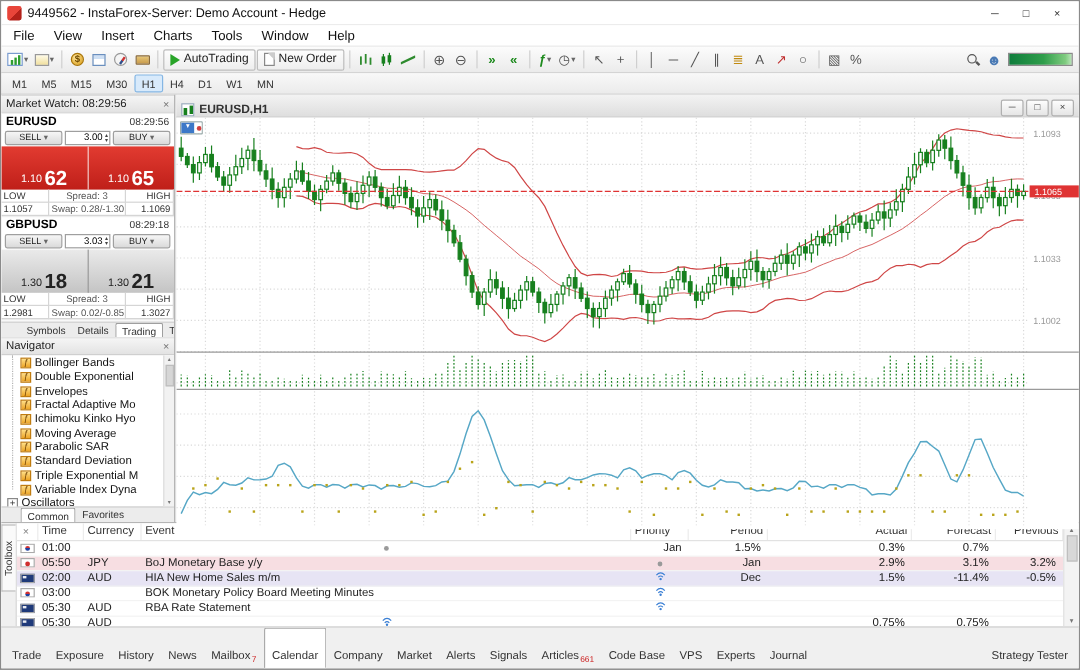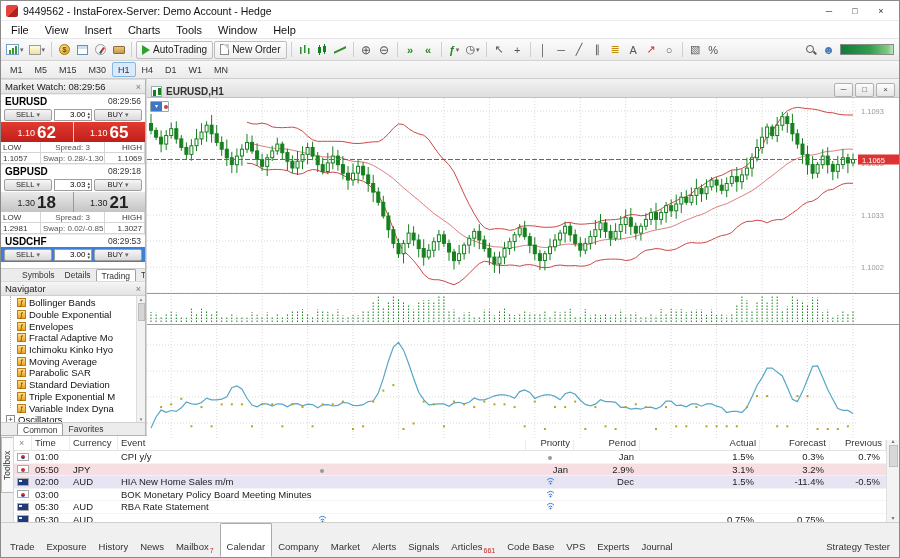--- a/index.html
+++ b/index.html
@@ -63,21 +63,21 @@
 
   .mw-symbols{flex:0 0 174px;overflow:hidden}
   .sym-head{display:flex;justify-content:space-between;align-items:center;height:13px;padding:0 4px;border-top:1px solid #eee}
   .sym-name{font-weight:bold;font-size:10px}
   .sym-time{font-size:8.5px;color:#333}
   .sym-ctrl{display:flex;gap:2px;padding:1px 3px;height:15px;align-items:center}
   .sym-ctrl.selected{background:#3a80d9}
   .mini-btn{flex:1;height:12px;font-size:7.5px;background:linear-gradient(#f6f6f6,#dadada);border:1px solid #9f9f9f;border-radius:2px;display:inline-flex;align-items:center;justify-content:center;color:#222;gap:1px}
   .vol-box{flex:0 0 38px;height:12px;background:#fff;border:1px solid #9f9f9f;font-size:8px;display:inline-flex;align-items:center;justify-content:flex-end;padding:0 1px}
   .spin{display:flex;flex-direction:column;font-size:5px;line-height:4px;color:#444;margin-left:2px}
-  .sym-price{display:flex;height:20px;color:#fff}
+  .sym-price{display:flex;height:36px;color:#fff}
   .theme-red{background:linear-gradient(#e23b31,#bf1f19)}
   .theme-gray{background:linear-gradient(#eaeaea,#c4c4c4);color:#222}
   .q{flex:1;display:flex;align-items:flex-end;justify-content:center;gap:2px;padding-bottom:1px}
   .sym-price .q:first-child{border-right:1px solid rgba(255,255,255,.75)}
   .theme-gray .q:first-child{border-right:1px solid #999}
   .q-base{font-size:9px;margin-bottom:3px}
   .q-big{font-size:17px;font-weight:bold;line-height:17px}
   .sym-info{display:grid;grid-template-columns:40px 1fr 40px;font-size:8px;color:#333}
   .cell-i{border-right:1px solid #d5d5d5;border-bottom:1px solid #d5d5d5;height:11px;line-height:11px;padding:0 2px;overflow:hidden;white-space:nowrap}
   .cell-i.ctr{text-align:center;color:#555}
@@ -110,21 +110,21 @@
   .oc-right::after{content:'';position:absolute;left:1.5px;top:2.5px;width:4px;height:4px;background:#d04040;border-radius:50%}
 
   
   .toolbox{flex:0 0 87px;display:flex;background:#fff;border-top:1px solid #b5b5b5;overflow:hidden}
   .vtab-col{flex:0 0 12px;background:#f0f0f0;border-right:1px solid #d8d8d8}
   .vtab{display:block;margin-top:1px;width:12px;height:56px;border:1px solid #bbb;border-left:none;background:#fafafa;writing-mode:vertical-rl;transform:rotate(180deg);font-size:8.5px;color:#333;text-align:center;line-height:11px}
   .cal{flex:1;min-width:0;display:flex;flex-direction:column}
   .cal-header,.cal-row{display:grid;grid-template-columns:18px 38px 48px 1fr 48px 66px 120px 70px 56px;align-items:center}
   .cal-header{flex:0 0 14px;border-bottom:1px solid #e2e2e2;font-size:9.5px;color:#333;background:#fff}
   .hcell{border-right:1px solid #ececec;padding:0 3px;height:14px;line-height:14px;overflow:hidden;white-space:nowrap}
-  .h-pri{text-align:right}
+  .h-pri{text-align:left}
   .h-per,.h-act,.h-fore,.h-prev{text-align:right}
   .tb-close{color:#888;font-size:9px;padding-left:2px}
   .cal-rows{flex:1;overflow:hidden}
   .cal-row{height:12.5px;font-size:9.5px;border-bottom:1px solid #f3f3f3;color:#222}
   .cal-row.hl-pink{background:#f7dee2}
   .cal-row.hl-purple{background:#e7e4f4}
   .cal-cell{padding:0 3px;overflow:hidden;white-space:nowrap}
   .c-flag{display:flex;justify-content:center}
   .c-pri{text-align:center}
   .c-per,.c-act,.c-fore,.c-prev{text-align:right;padding-right:6px}
@@ -993,33 +993,33 @@
           <span class="hcell h-fore">Forecast</span>
           <span class="hcell h-prev">Previous</span>
         </div>
       <div class="cal-rows" id="cal-rows">
           <div class="cal-row">
             <span class="cal-cell c-flag">
               <span class="flag flag-KR"></span>
             </span>
             <span class="cal-cell c-time">01:00</span>
             <span class="cal-cell c-cur"></span>
-            <span class="cal-cell c-event">CPI y/y</span>
             <span class="cal-cell c-pri"><span class="pri-dot"></span></span>
             <span class="cal-cell c-per">Jan</span>
             <span class="cal-cell c-act">1.5%</span>
             <span class="cal-cell c-fore">0.3%</span>
             <span class="cal-cell c-prev">0.7%</span>
           </div>
           <div class="cal-row hl-pink">
             <span class="cal-cell c-flag">
               <span class="flag flag-JP"></span>
             </span>
             <span class="cal-cell c-time">05:50</span>
             <span class="cal-cell c-cur">JPY</span>
+            <span class="cal-cell c-event">BoJ Monetary Base y/y</span>
             <span class="cal-cell c-pri"><span class="pri-dot"></span></span>
             <span class="cal-cell c-per">Jan</span>
             <span class="cal-cell c-act">2.9%</span>
             <span class="cal-cell c-fore">3.1%</span>
             <span class="cal-cell c-prev">3.2%</span>
           </div>
           <div class="cal-row hl-purple">
             <span class="cal-cell c-flag">
               <span class="flag flag-AU"></span>
             </span>

